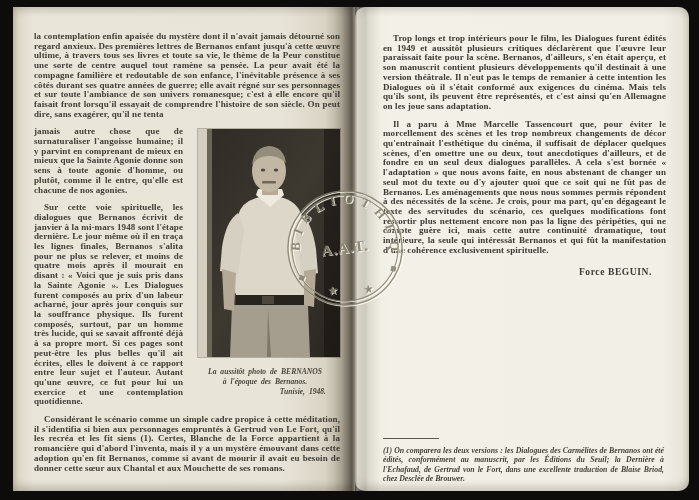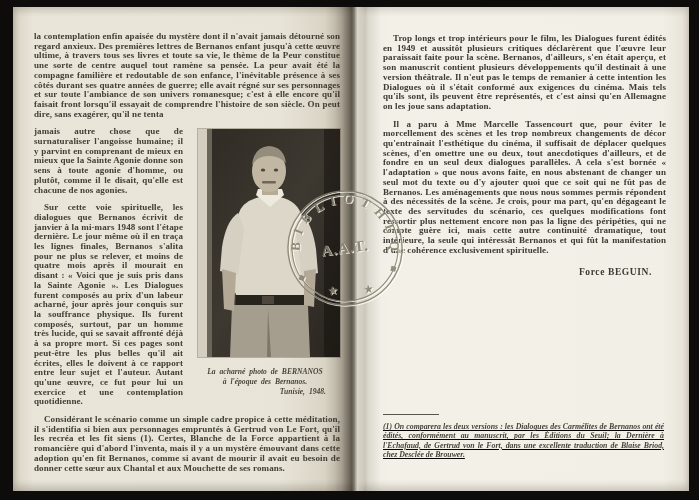--- a/index.html
+++ b/index.html
@@ -11,20 +11,21 @@
   .page{position:absolute;top:7px;height:484px;}
   .page-left{
     left:13px;width:342px;
     background:linear-gradient(90deg,#d8d3c4 0%,#e9e5d9 6%,#e8e4d8 78%,#d6d0c0 94%,#a49c8a 100%);
     box-shadow:inset 0 4px 6px rgba(60,50,35,.18), inset 0 -5px 7px rgba(60,50,35,.22);
   }
   .page-right{
     left:355px;width:334px;
     background:linear-gradient(90deg,#bdb5a3 0%,#efece2 4%,#f3f0e8 10%,#f2efe7 92%,#e4e0d3 100%);
     box-shadow:inset 0 4px 6px rgba(60,50,35,.15), inset 0 -5px 7px rgba(60,50,35,.2);
+    border-radius:10px;
   }
   .ltext{padding:25px 15px 0 21px;color:#403e36;}
   .rtext{padding:27px 23px 0 28px;color:#3c3a33;}
   p.body{
     margin:0 0 8px 0;font-size:9px;line-height:9.7px;text-align:justify;
     font-weight:bold;letter-spacing:.1px;
   }
   p.body.indent{text-indent:10px;}
   .figure{
     float:right;width:150px;margin:2px 0 2px 7px;
@@ -32,21 +33,21 @@
   .photo-frame{width:142px;height:228px;margin-left:8px;box-shadow:0 0 0 1px rgba(90,80,60,.35);}
   .caption{
     width:150px;margin-top:6px;font-size:7.6px;line-height:10px;font-style:italic;
     font-weight:600;color:#4a463c;text-align:center;word-spacing:2px;
   }
   .caption .c3{text-align:right;padding-right:14px;}
   .signature{
     text-align:right;margin:12px 14px 0 0;font-size:9.5px;font-weight:bold;
     letter-spacing:.6px;color:#3c3a33;
   }
-  .footnote{position:absolute;left:28px;right:25px;bottom:32px;text-decoration:underline;}
+  .footnote{position:absolute;left:28px;right:25px;bottom:8px;}
   .footnote-rule{width:56px;border-top:1.4px solid #5a564b;margin-bottom:7px;}
   .footnote-text{
     font-size:7.8px;line-height:9.2px;font-style:italic;font-weight:600;
     color:#45423a;text-align:justify;
   }
   .gutter{
     position:absolute;top:7px;left:325px;width:56px;height:484px;z-index:3;pointer-events:none;
     background:linear-gradient(90deg,
       rgba(30,25,18,0) 0%, rgba(30,25,18,.18) 30%, rgba(25,20,14,.5) 48%,
       rgba(255,255,248,.45) 58%, rgba(40,35,25,.12) 72%, rgba(30,25,18,0) 100%);
@@ -94,27 +95,27 @@
         <ellipse cx="65" cy="41" rx="2.2" ry="1.5" fill="#4d463c"></ellipse>
         <ellipse cx="78" cy="41" rx="2.2" ry="1.5" fill="#4d463c"></ellipse>
         <rect x="64" y="52" width="14" height="2.5" fill="#6e6759" rx="1"></rect>
 
         <rect x="38" y="166" width="68" height="10" fill="#27231d"></rect>
         <rect x="64" y="167" width="12" height="8" fill="#4c463c"></rect>
 
         <rect x="126" y="0" width="16" height="228" fill="rgba(15,12,8,.45)"></rect>
       </svg>
       <div class="caption">
-        <div class="c1">La acharné photo de BERNANOS</div>
+        <div class="c1">La aussitôt photo de BERNANOS</div>
         <div class="c2">à l'époque des Bernanos.</div>
         <div class="c3">Tunisie, 1948.</div>
       </div>
     </div>
 
-    <p class="body">jamais autre chose que de surnaturaliser l'angoisse humaine; il y parvint en comprenant de mieux en mieux que la Sainte Agonie donne son sens à toute agonie d'homme, ou plutôt, comme il le disait, qu'elle est chacune de nos agonies.</p>
+    <p class="body">jamais autre chose que de surnaturaliser l'angoisse humaine; il y parvint en comprenant de mieux en mieux que la Sainte Agonie donne son sens à toute agonie d'homme, ou plutôt, comme il le entre, qu'elle est chacune de nos agonies.</p>
     <p class="body indent">Sur cette voie spirituelle, les dialogues que Bernanos écrivit de janvier à la mi-mars 1948 sont l'étape dernière. Le jour même où il en traça les lignes finales, Bernanos s'alita pour ne plus se relever, et moins de quatre mois après il mourait en disant : « Voici que je suis pris dans la Sainte Agonie ». Les Dialogues furent composés au prix d'un labeur acharné, jour après jour conquis sur la souffrance physique. Ils furent composés, surtout, par un homme très lucide, qui se savait affronté déjà à sa propre mort. Si ces pages sont peut-être les plus belles qu'il ait écrites, elles le doivent à ce rapport entre leur sujet et l'auteur. Autant qu'une œuvre, ce fut pour lui un exercice et une contemplation quotidienne.</p>
     <p class="body indent">Considérant le scénario comme un simple cadre propice à cette méditation, il s'identifia si bien aux personnages empruntés à Gertrud von Le Fort, qu'il les recréa et les fit siens (1). Certes, Blanche de la Force appartient à la romancière qui d'abord l'inventa, mais il y a un mystère émouvant dans cette adoption qu'en fit Bernanos, comme si avant de mourir il avait eu besoin de donner cette sœur aux Chantal et aux Mouchette de ses romans.</p>
   </div>
 </div>
 
 <div class="page page-right">
   <div class="rtext">
     <p class="body indent">Trop longs et trop intérieurs pour le film, les Dialogues furent édités en 1949 et aussitôt plusieurs critiques déclarèrent que l'œuvre leur paraissait faite pour la scène. Bernanos, d'ailleurs, s'en était aperçu, et son manuscrit contient plusieurs développements qu'il destinait à une version théâtrale. Il n'eut pas le temps de remanier à cette intention les Dialogues où il s'était conformé aux exigences du cinéma. Mais tels qu'ils sont, ils peuvent être représentés, et c'est ainsi qu'en Allemagne on les joue sans adaptation.</p>
     <p class="body indent">Il a paru à Mme Marcelle Tassencourt que, pour éviter le morcellement des scènes et les trop nombreux changements de décor qu'entraînait l'esthétique du cinéma, il suffisait de déplacer quelques scènes, d'en omettre une ou deux, tout anecdotiques d'ailleurs, et de fondre en un seul deux dialogues parallèles. A cela s'est bornée « l'adaptation » que nous avons faite, en nous abstenant de changer un seul mot du texte ou d'y ajouter quoi que ce soit qui ne fût pas de Bernanos. Les aménagements que nous nous sommes permis répondent à des nécessités de la scène. Je crois, pour ma part, qu'en dégageant le texte des servitudes du scénario, ces quelques modifications font ressortir plus nettement encore non pas la ligne des péripéties, qui ne compte guère ici, mais cette autre continuité dramatique, tout intérieure, la seule qui intéressât Bernanos et qui fût la manifestation d'une cohérence exclusivement spirituelle.</p>
     <div class="signature">Force BEGUIN.</div>

